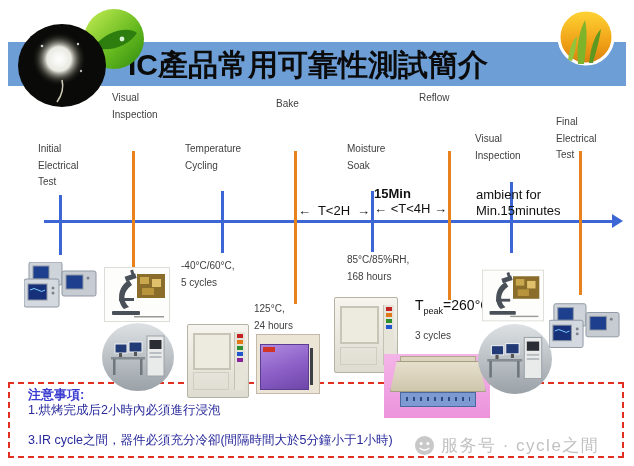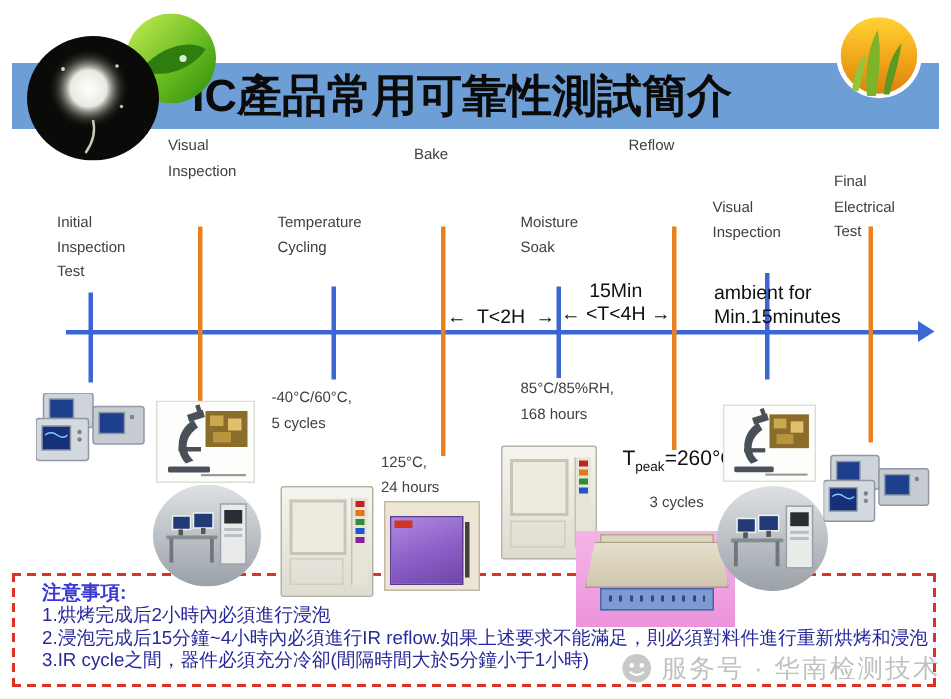--- a/index.html
+++ b/index.html
@@ -112,21 +112,21 @@
   <div class="abs tick blue" style="left:59px;top:195px;height:60px;"></div>
   <div class="abs tick orange" style="left:132px;top:151px;height:121px;"></div>
   <div class="abs tick blue" style="left:221px;top:191px;height:62px;"></div>
   <div class="abs tick orange" style="left:294px;top:151px;height:153px;"></div>
   <div class="abs tick blue" style="left:371px;top:191px;height:61px;"></div>
   <div class="abs tick orange" style="left:448px;top:151px;height:149px;"></div>
   <div class="abs tick blue" style="left:510px;top:182px;height:71px;"></div>
   <div class="abs tick orange" style="left:579px;top:151px;height:144px;"></div>
 
   <div class="abs stage-label" style="left:38px;top:141px;">Initial
-Inspection
+Electrical
 Test</div>
   <div class="abs stage-label" style="left:112px;top:90px;">Visual
 Inspection</div>
   <div class="abs stage-label" style="left:185px;top:141px;">Temperature
 Cycling</div>
   <div class="abs stage-label" style="left:276px;top:96px;">Bake</div>
   <div class="abs stage-label" style="left:347px;top:141px;">Moisture
 Soak</div>
   <div class="abs stage-label" style="left:419px;top:90px;">Reflow</div>
   <div class="abs stage-label" style="left:475px;top:131px;">Visual
@@ -134,40 +134,40 @@
   <div class="abs stage-label" style="left:556px;top:90px;margin-top:24px;">Final
 Electrical
 Test</div>
 
   <div class="abs ann ann-flex" style="left:298px;top:203px;width:72px;">
     <span>←</span>
     <span>T&lt;2H</span>
     <span>→</span>
   </div>
   <div class="abs ann" style="left:374px;top:186px;width:73px;">
-    <div style="text-align:center;">15Min</div>
+    <div style="text-align:left;font-weight:bold;">15Min</div>
     <div class="ann-flex">
       <span>←</span>
       <span>&lt;T&lt;4H</span>
       <span>→</span>
     </div>
   </div>
   <div class="abs ann" style="left:476px;top:187px;white-space:pre-line;line-height:16px;">ambient for
 Min.15minutes</div>
 
   <div class="abs cond" style="left:181px;top:258px;">-40°C/60°C,
 5 cycles</div>
   <div class="abs cond" style="left:254px;top:301px;">125°C,
 24 hours</div>
   <div class="abs cond" style="left:347px;top:252px;">85°C/85%RH,
 168 hours</div>
   <div class="abs tpeak" style="left:415px;top:297px;">
     <span>T</span><sub>peak</sub><span>=260°C</span>
   </div>
-  <div class="abs cond" style="left:415px;top:328px;margin-left:18px;">3 cycles</div>
+  <div class="abs cond" style="left:415px;top:328px;">3 cycles</div>
 
   <svg class="abs eq" style="left:24px;top:262px;width:74px;height:54px;" viewBox="0 0 74 54">
     <g stroke="#8f98a3" stroke-width="1">
       <rect x="5" y="0" width="33" height="23" rx="2" fill="#cfd4da"></rect>
         <rect x="9" y="4" width="16" height="13" fill="#1d3f8e"></rect>
       <rect x="38" y="9" width="34" height="25" rx="2" fill="#c7ccd3"></rect>
         <rect x="42" y="13" width="17" height="14" fill="#1d3f8e"></rect>
       <rect x="0" y="17" width="35" height="28" rx="2" fill="#d4d9df"></rect>
         <rect x="4" y="22" width="19" height="16" fill="#16307a"></rect>
     </g>
@@ -299,26 +299,25 @@
     </g>
     <path d="M6 28 q4 -3 8 0 q4 3 7 0" stroke="#7fd0ff" fill="none" stroke-width="1"></path>
     <circle cx="29" cy="26" r="1.5" fill="#7d828a"></circle>
       <circle cx="29" cy="31" r="1.5" fill="#7d828a"></circle>
       <circle cx="64" cy="16" r="1.5" fill="#7d828a"></circle>
   </svg>
 
   <div class="abs notes-box"></div>
   <div class="abs notes-heading">注意事項:</div>
   <div class="abs notes-item" style="top:402px;text-align:right;">1.烘烤完成后2小時內必須進行浸泡</div>
-  <div class="abs notes-item" style="top:417px;">2.浸泡完成后15分鐘~4小時內必須進行IR reflow.如果上述要求不能滿足，則必須對料件進行重新烘烤和浸泡</div>
   <div class="abs notes-item" style="top:432px;">3.IR cycle之間，器件必須充分冷卻(間隔時間大於5分鐘小于1小時)</div>
 
   <div class="abs watermark">
     <svg width="21" height="21" viewBox="0 0 22 22">
       <circle cx="11" cy="11" r="10" fill="#a8a8a8"></circle>
       <circle cx="7.5" cy="9" r="1.6" fill="#ffffff"></circle>
         <circle cx="14.5" cy="9" r="1.6" fill="#ffffff"></circle>
       <path d="M6 13.5 q5 4.5 10 0" stroke="#ffffff" stroke-width="1.4" fill="none"></path>
     </svg>
-    <span>服务号 · 华南检测技术</span>
+    <span>服务号 · cycle之間</span>
   </div>
 
 </div>
 
 </body></html>

